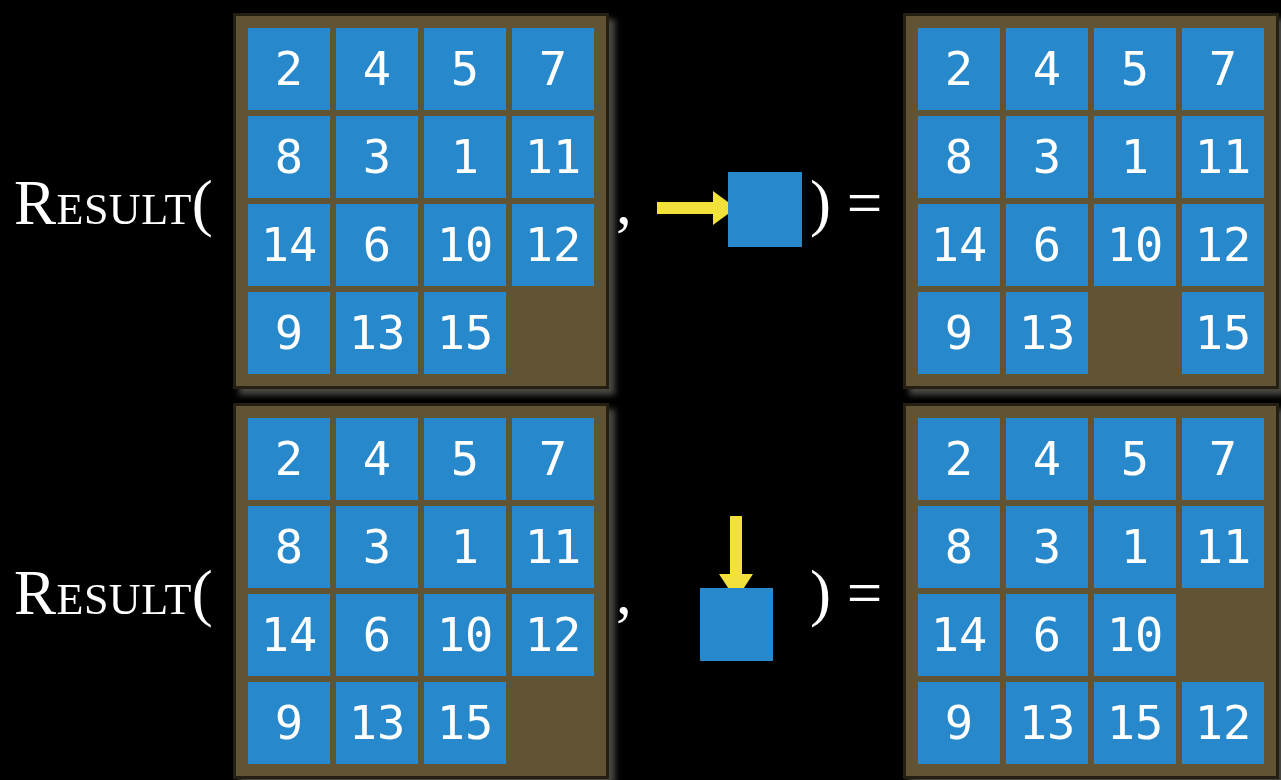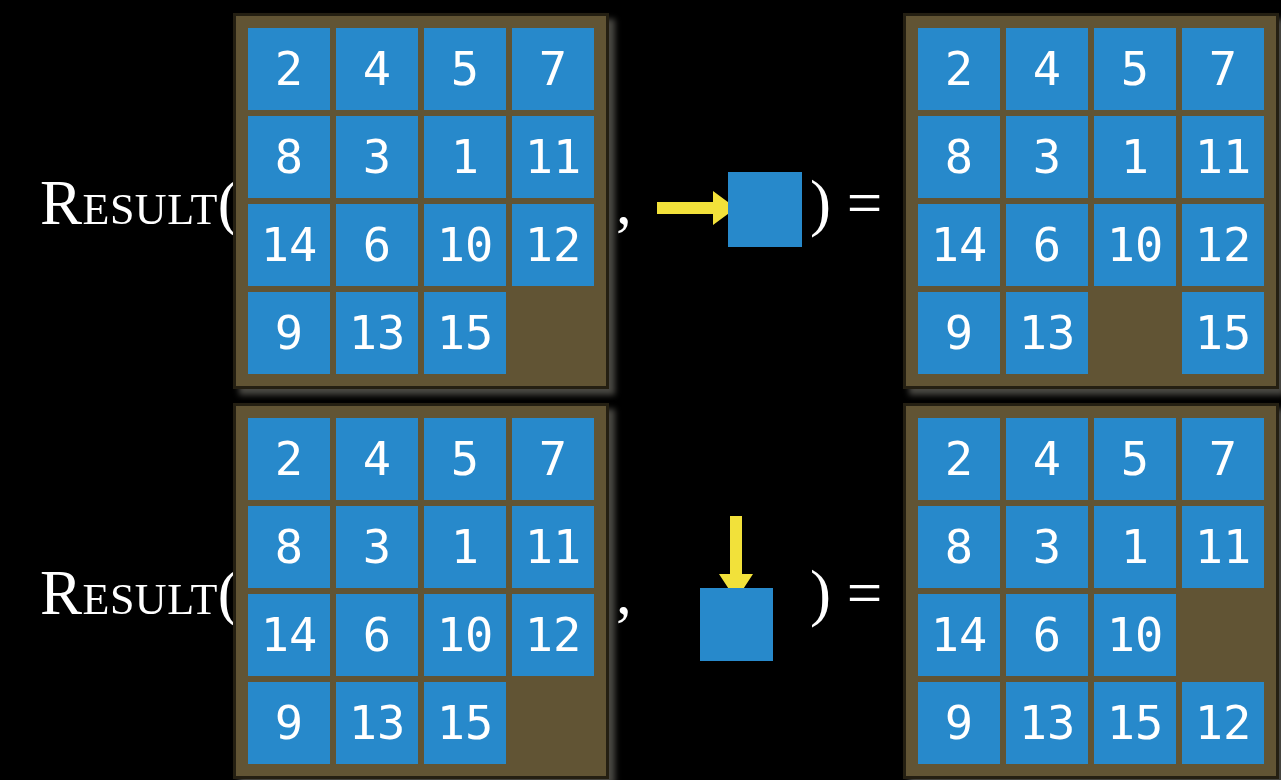--- a/index.html
+++ b/index.html
@@ -23,21 +23,21 @@
   .eq-row.r1 { top: 0; }
   .eq-row.r2 { top: 390px; }
 
   .serif-text {
     position: absolute;
     color: var(--label-text);
     font-family: "Liberation Serif", serif;
     font-size: 63px; line-height: 63px;
     white-space: pre;
   }
-  .fn-label { left: 40px; top: 172px; font-variant: small-caps; letter-spacing: 0.5px; }
+  .fn-label { left: 14px; top: 172px; font-variant: small-caps; letter-spacing: 0.5px; }
   .comma-text { left: 616px; top: 172px; }
   .close-text { left: 810px; top: 172px; }
 
   .puzzle {
     position: absolute; top: 13px;
     width: 376px; height: 376px;
     background: var(--frame);
     border: 3px solid var(--frame-border);
     box-shadow: 6px 6px 6px rgba(122,120,112,0.6);
     display: grid;

